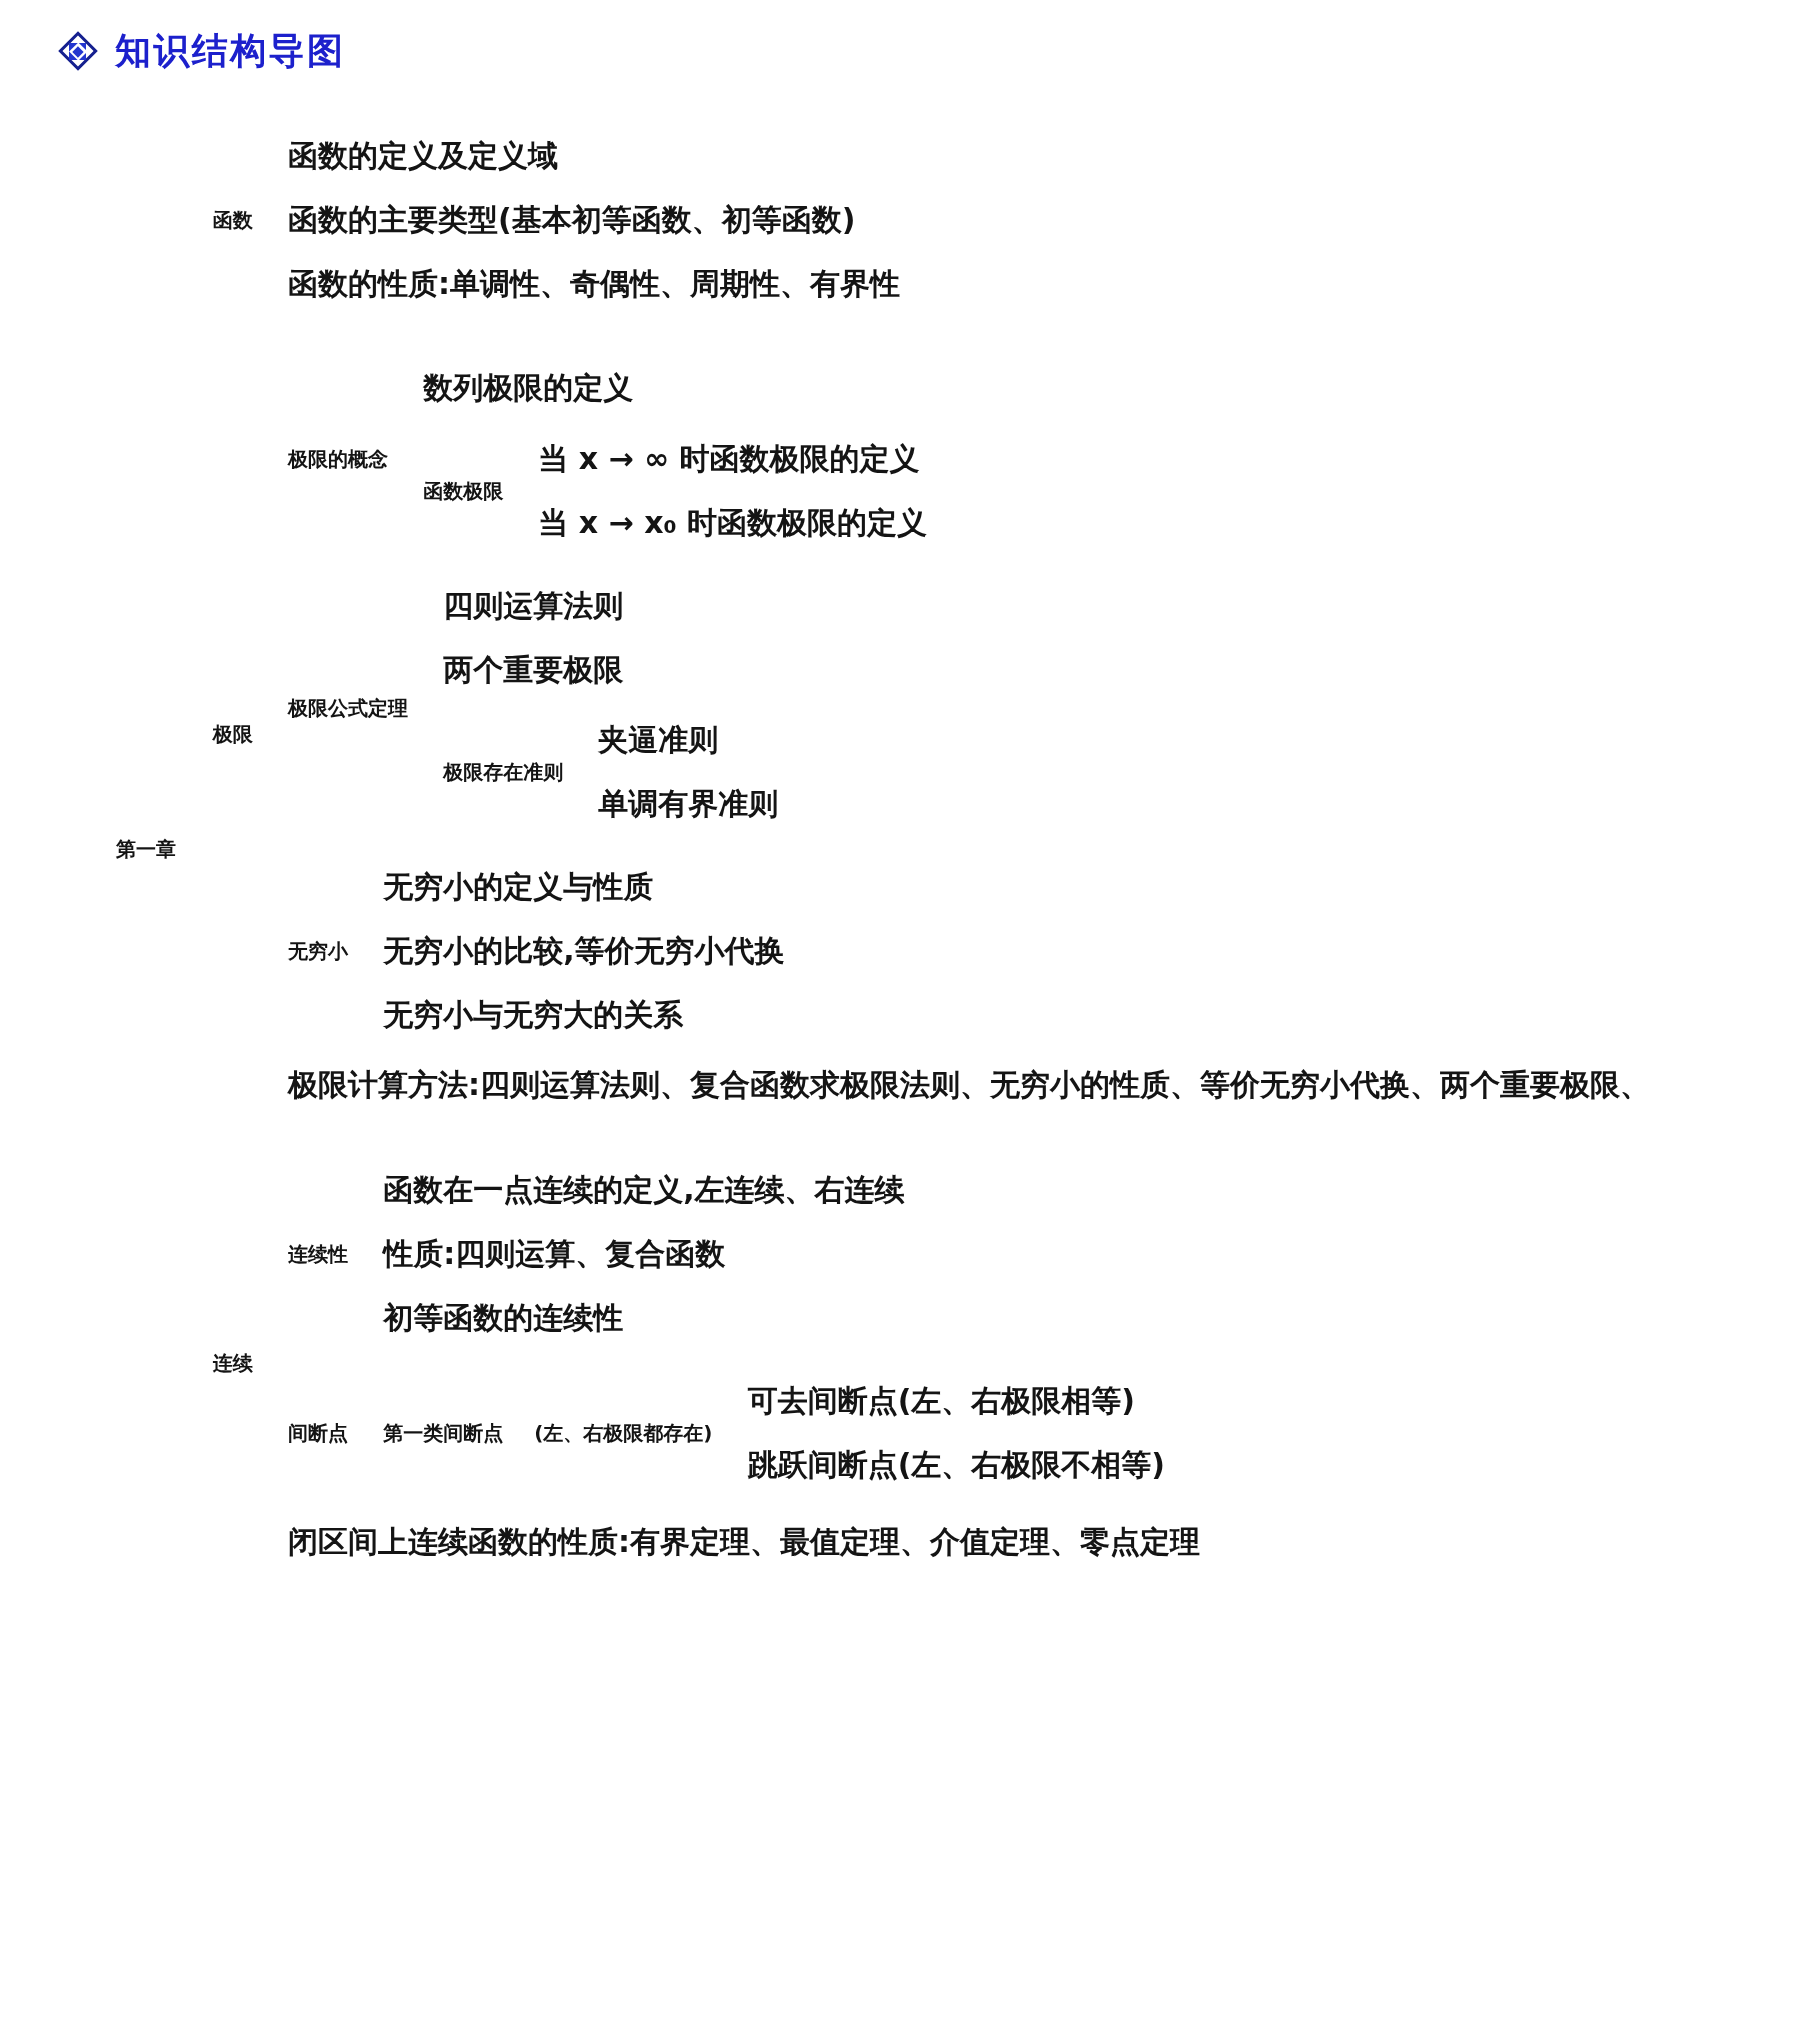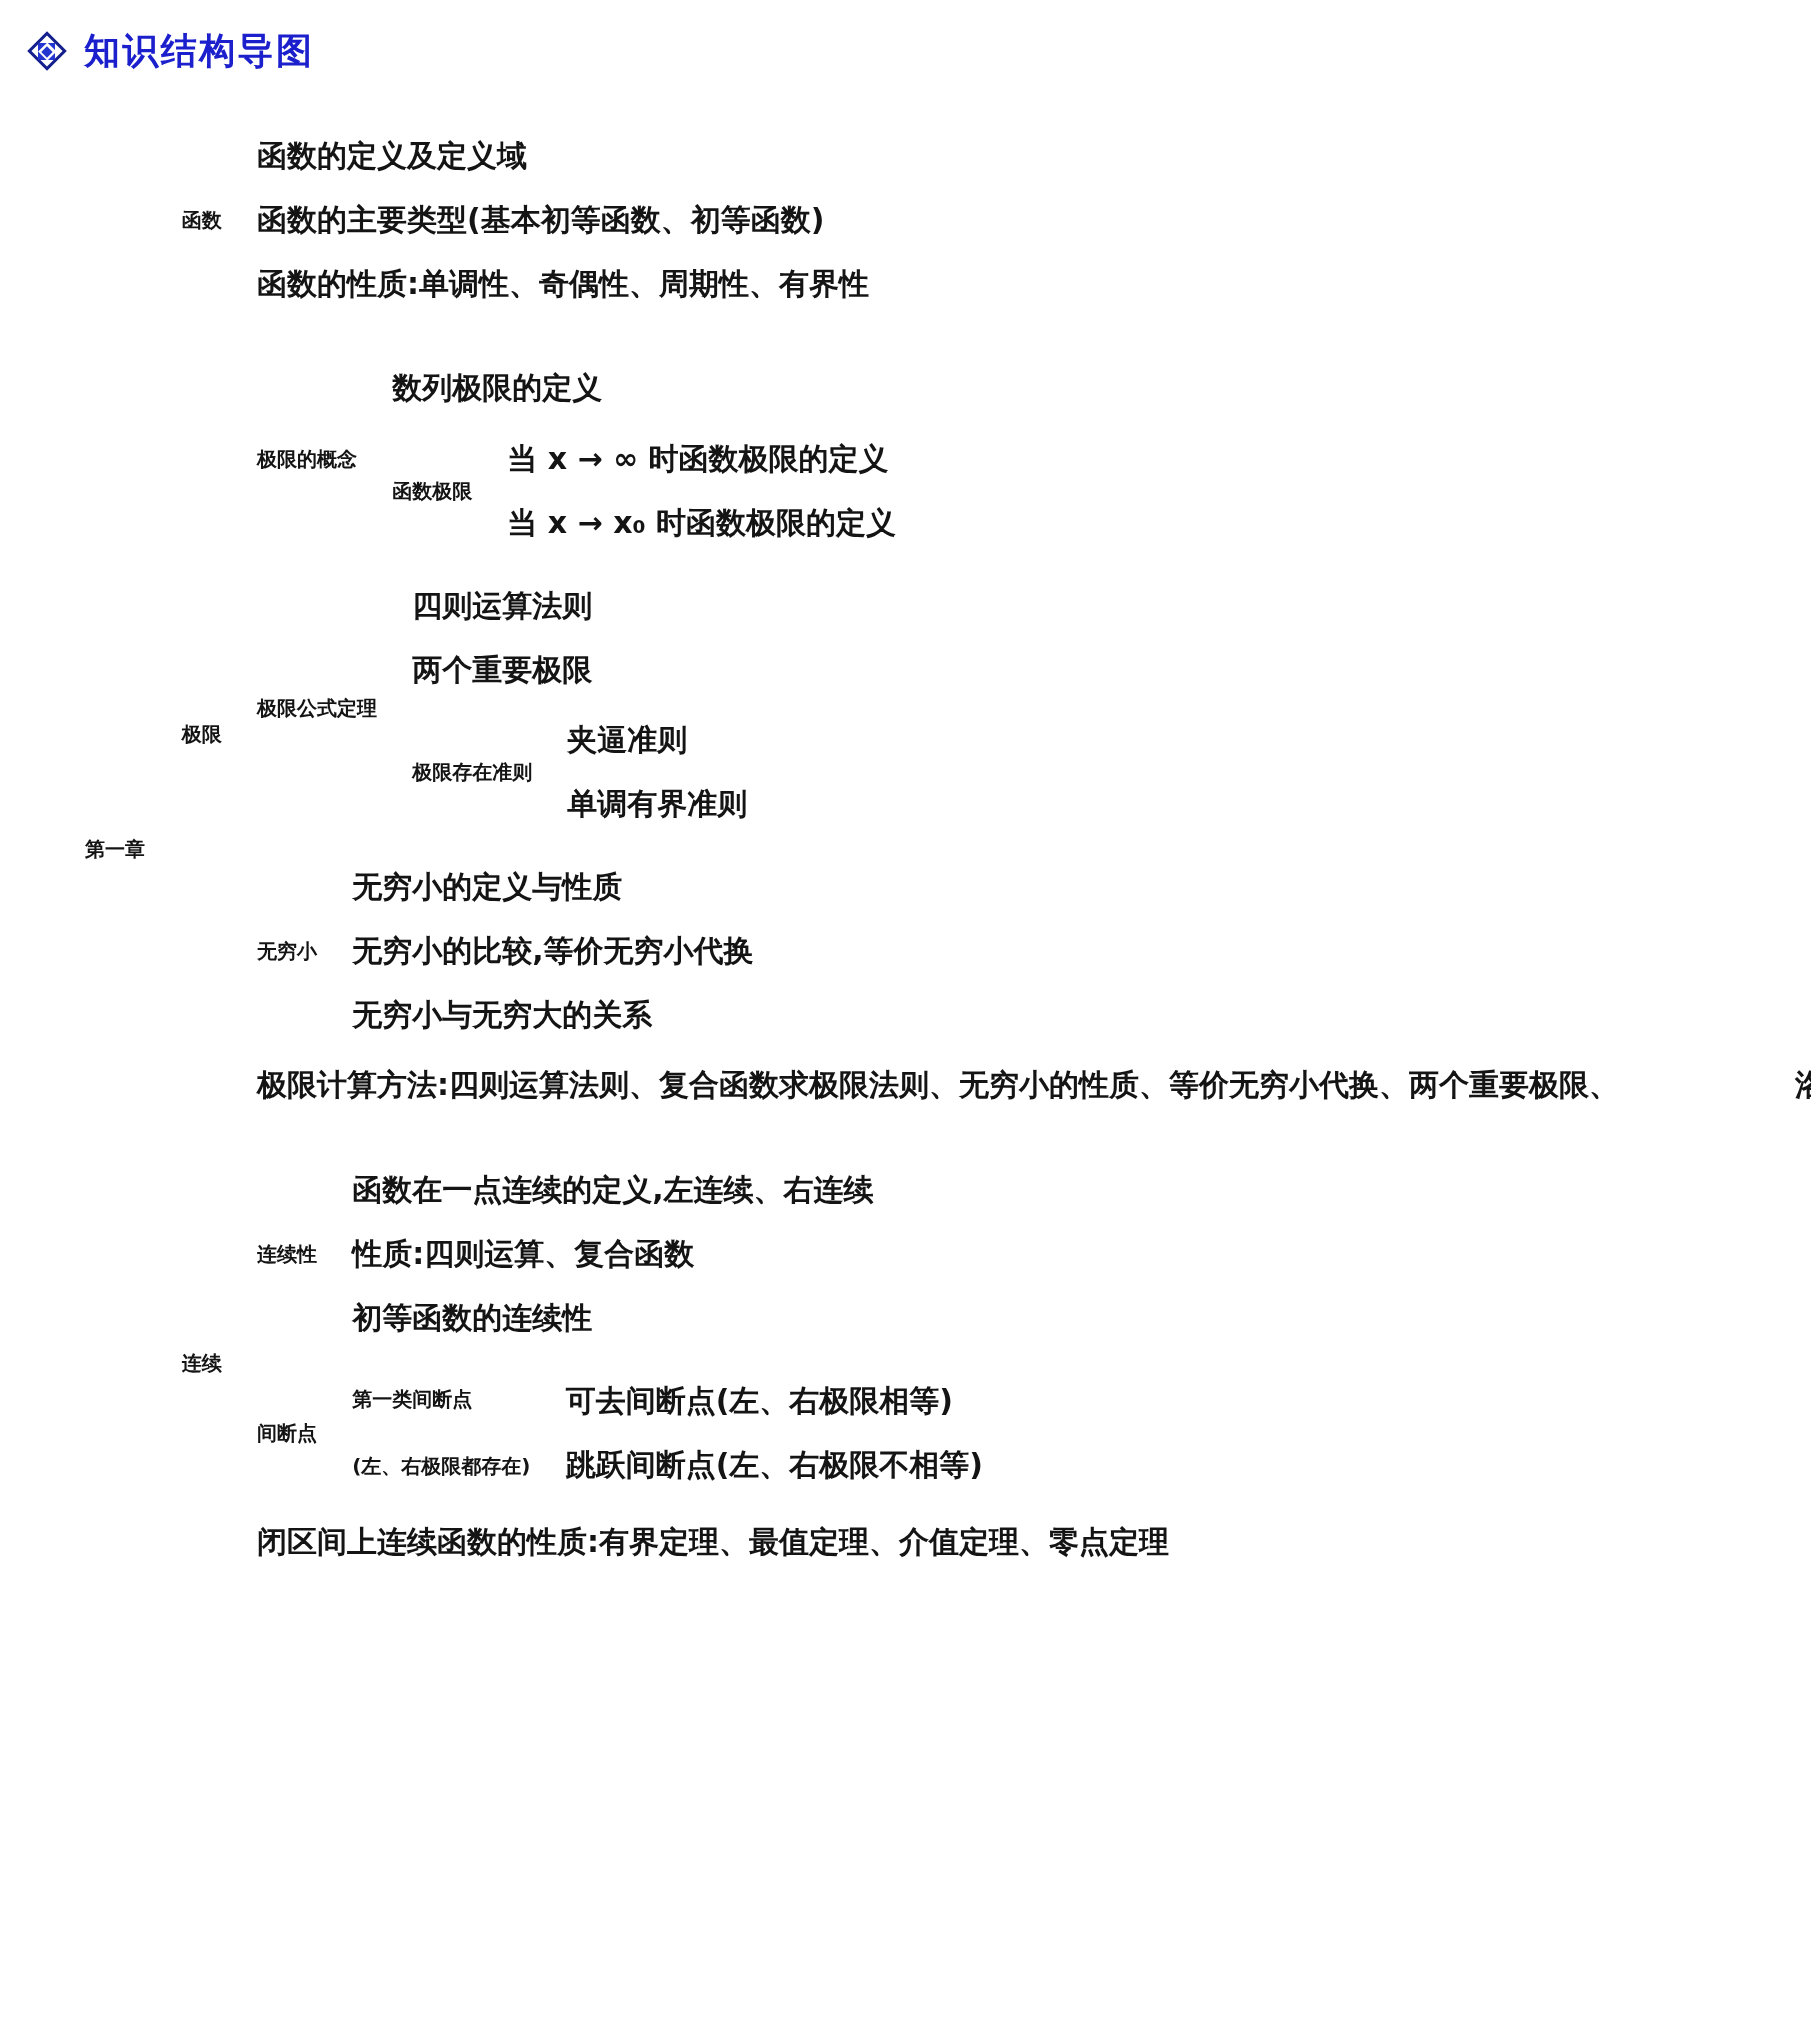--- a/index.html
+++ b/index.html
@@ -3,40 +3,40 @@
 <meta charset="utf-8">
 <style>
   * { box-sizing: border-box; }
   html, body { margin: 0; padding: 0; }
   body {
     width: 1811px; height: 2024px;
     background: #ffffff;
     font-family: "DejaVu Sans", "Liberation Sans", sans-serif;
     color: #141414;
   }
-  .page { width: 1811px; height: 2024px; padding: 27px 0 0 24px; overflow: hidden; }
+  .page { width: 1811px; height: 2024px; padding: 27px 0 0 55px; overflow: hidden; }
 
   
   .header { display: flex; align-items: center; gap: 14px; }
   .gem { position: relative; width: 46px; height: 46px; flex: none; }
   .gem i { position: absolute; display: block; }
   .g1 { left: 8.6px; top: 8.6px; width: 28px; height: 28px; border: 3.1px solid #15208f; transform: rotate(45deg); }
   .g2 { left: 14px; top: 14px; width: 17.3px; height: 17.3px; background: #2336cf; }
   .g3 { left: 16.5px; top: 16.5px; width: 12.6px; height: 12.6px; background: #ffffff; transform: rotate(45deg); }
   .g4 { left: 19px; top: 19px; width: 7.9px; height: 7.9px; background: #2336cf; transform: rotate(45deg); }
   .title { margin: 0; font-size: 36px; font-weight: 700; color: #1c20cc; letter-spacing: 2.4px; }
 
   
   .tree { margin-top: 49px; margin-left: 61px; }
   .node { display: flex; align-items: center; }
   .label {
     flex: none; white-space: nowrap;
     font-size: 20px; line-height: 36px; font-weight: 700;
   }
-  .label-stack { display: flex; flex-direction: column; gap: 31px; }
+  .label-stack { display: flex; gap: 31px; }
   .leaf {
     white-space: nowrap;
     font-size: 30px; line-height: 36px; font-weight: 700;
   }
   .leaf-block { display: flex; flex-direction: row; gap: 11px; }
   .indent2 { margin-left: 165px; }
   .children {
     display: flex; flex-direction: column;
     gap: 28px; padding: 6.3px 0 6.3px 11px;
   }

